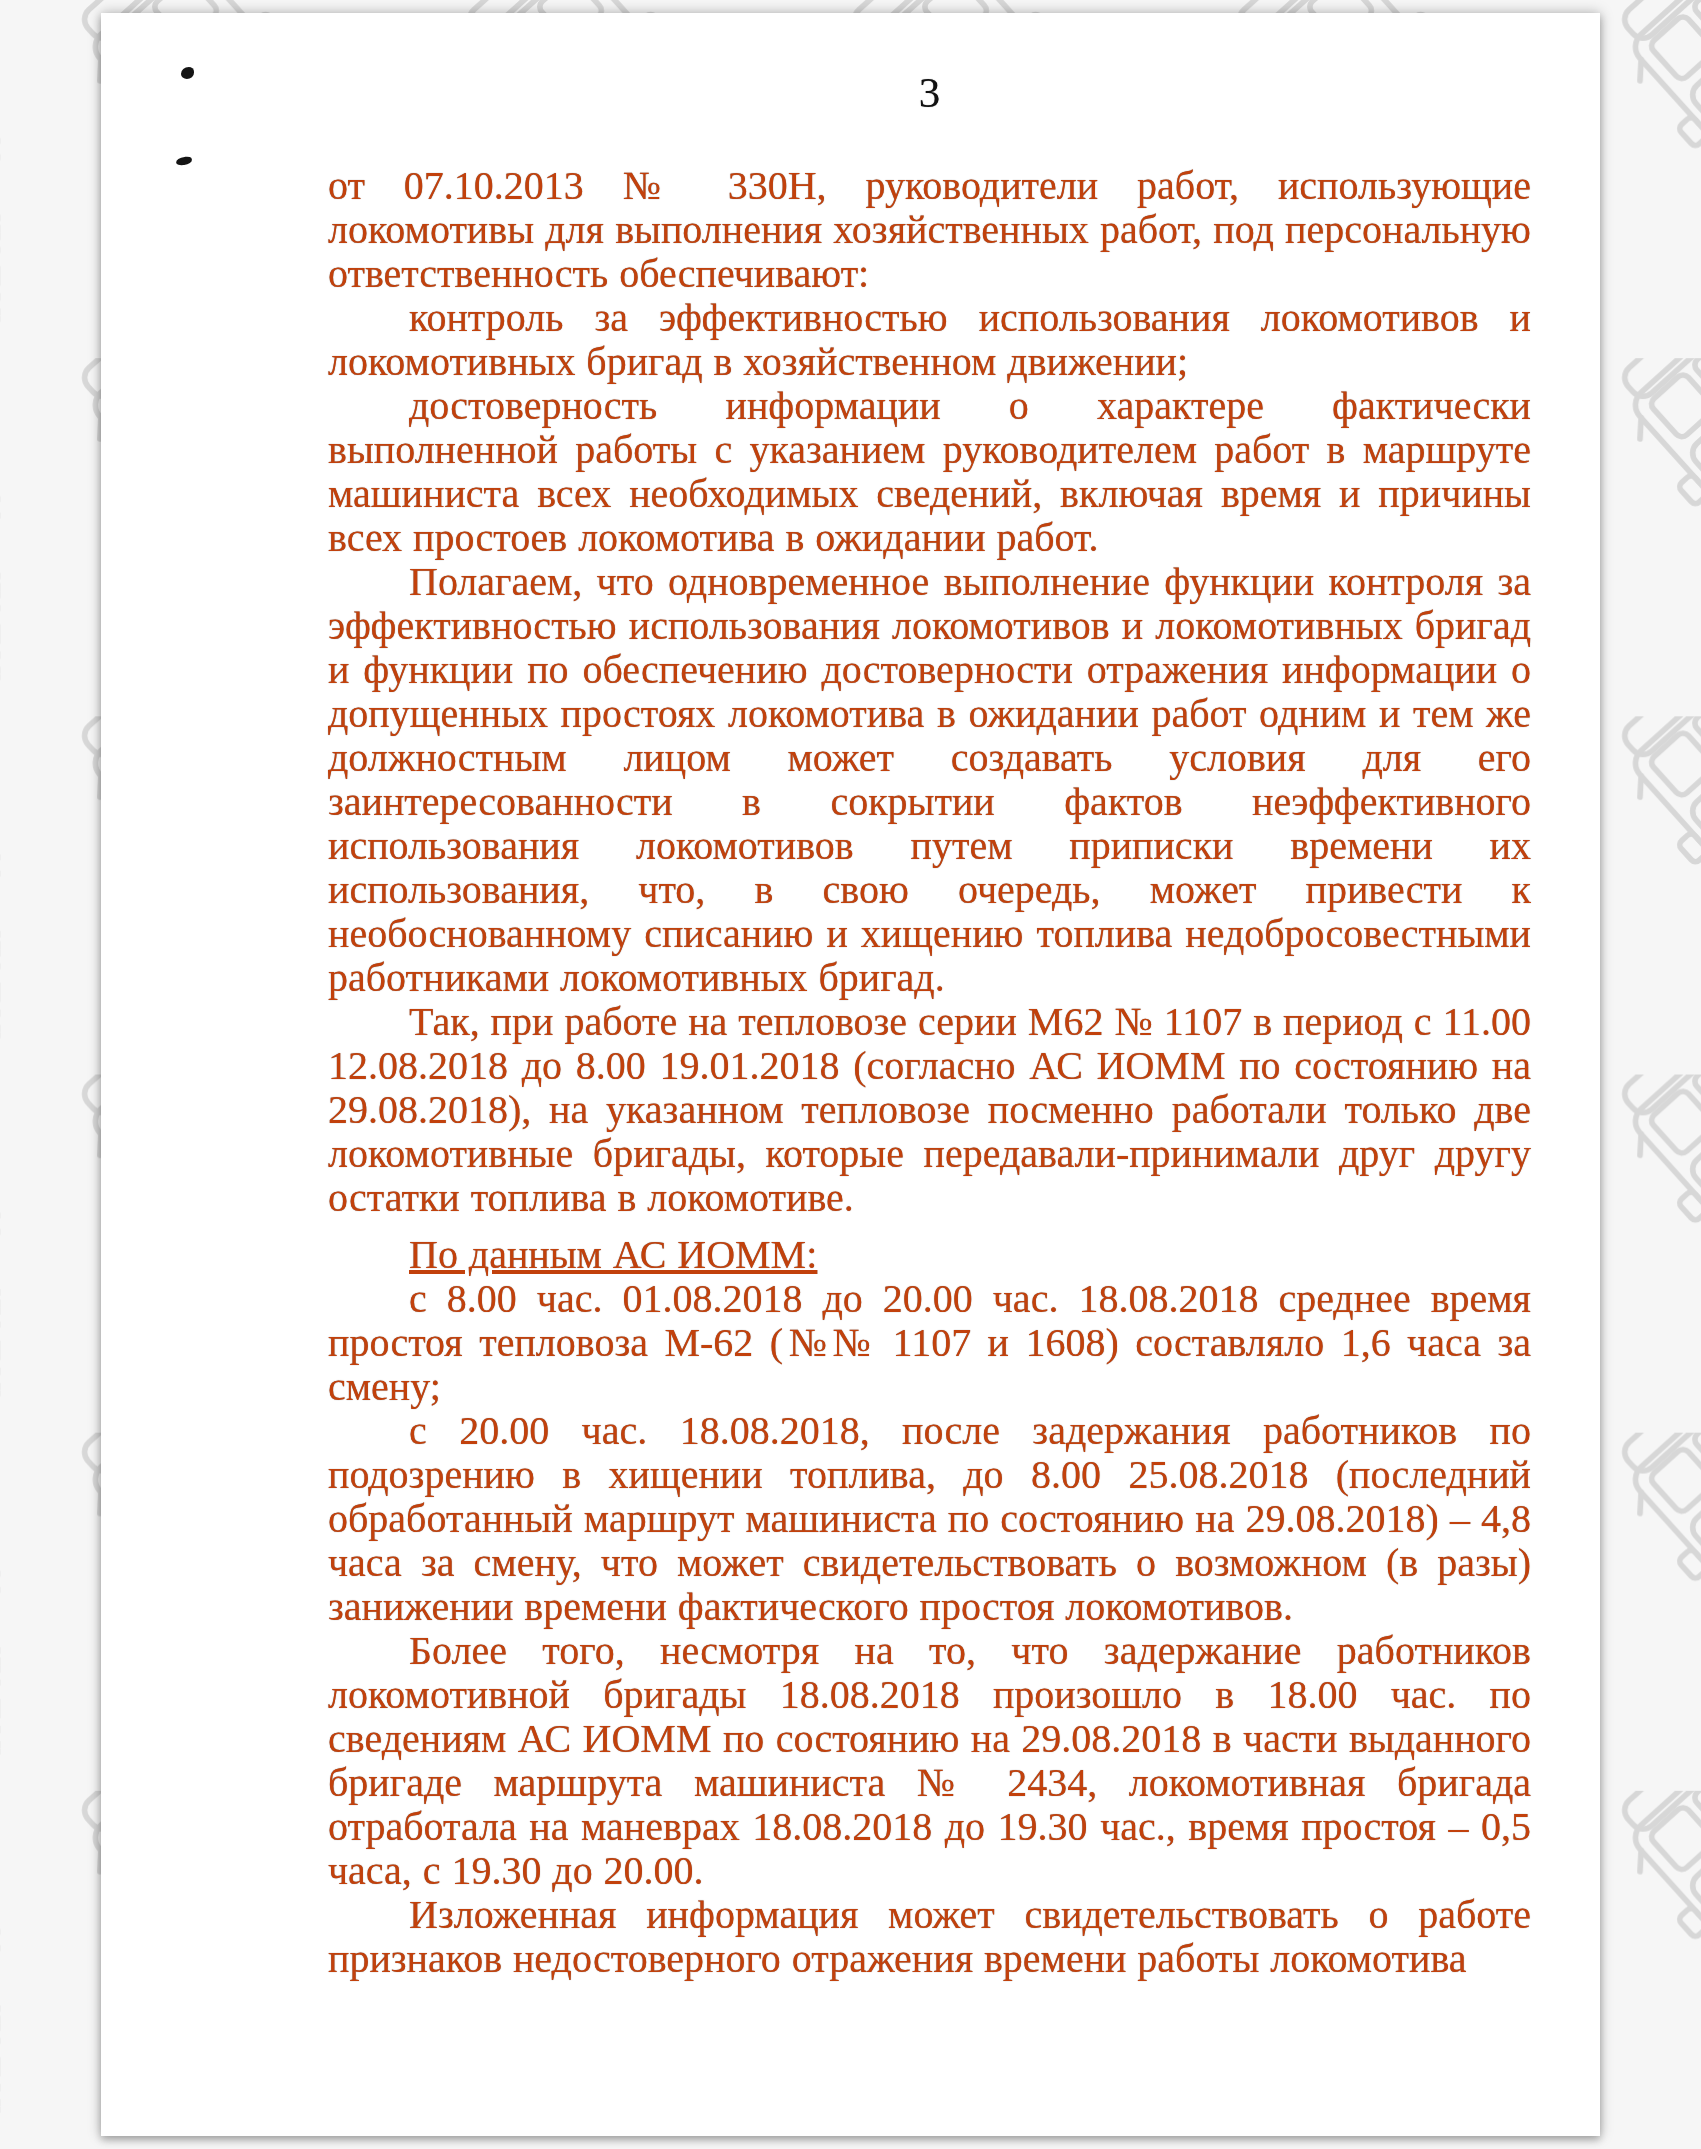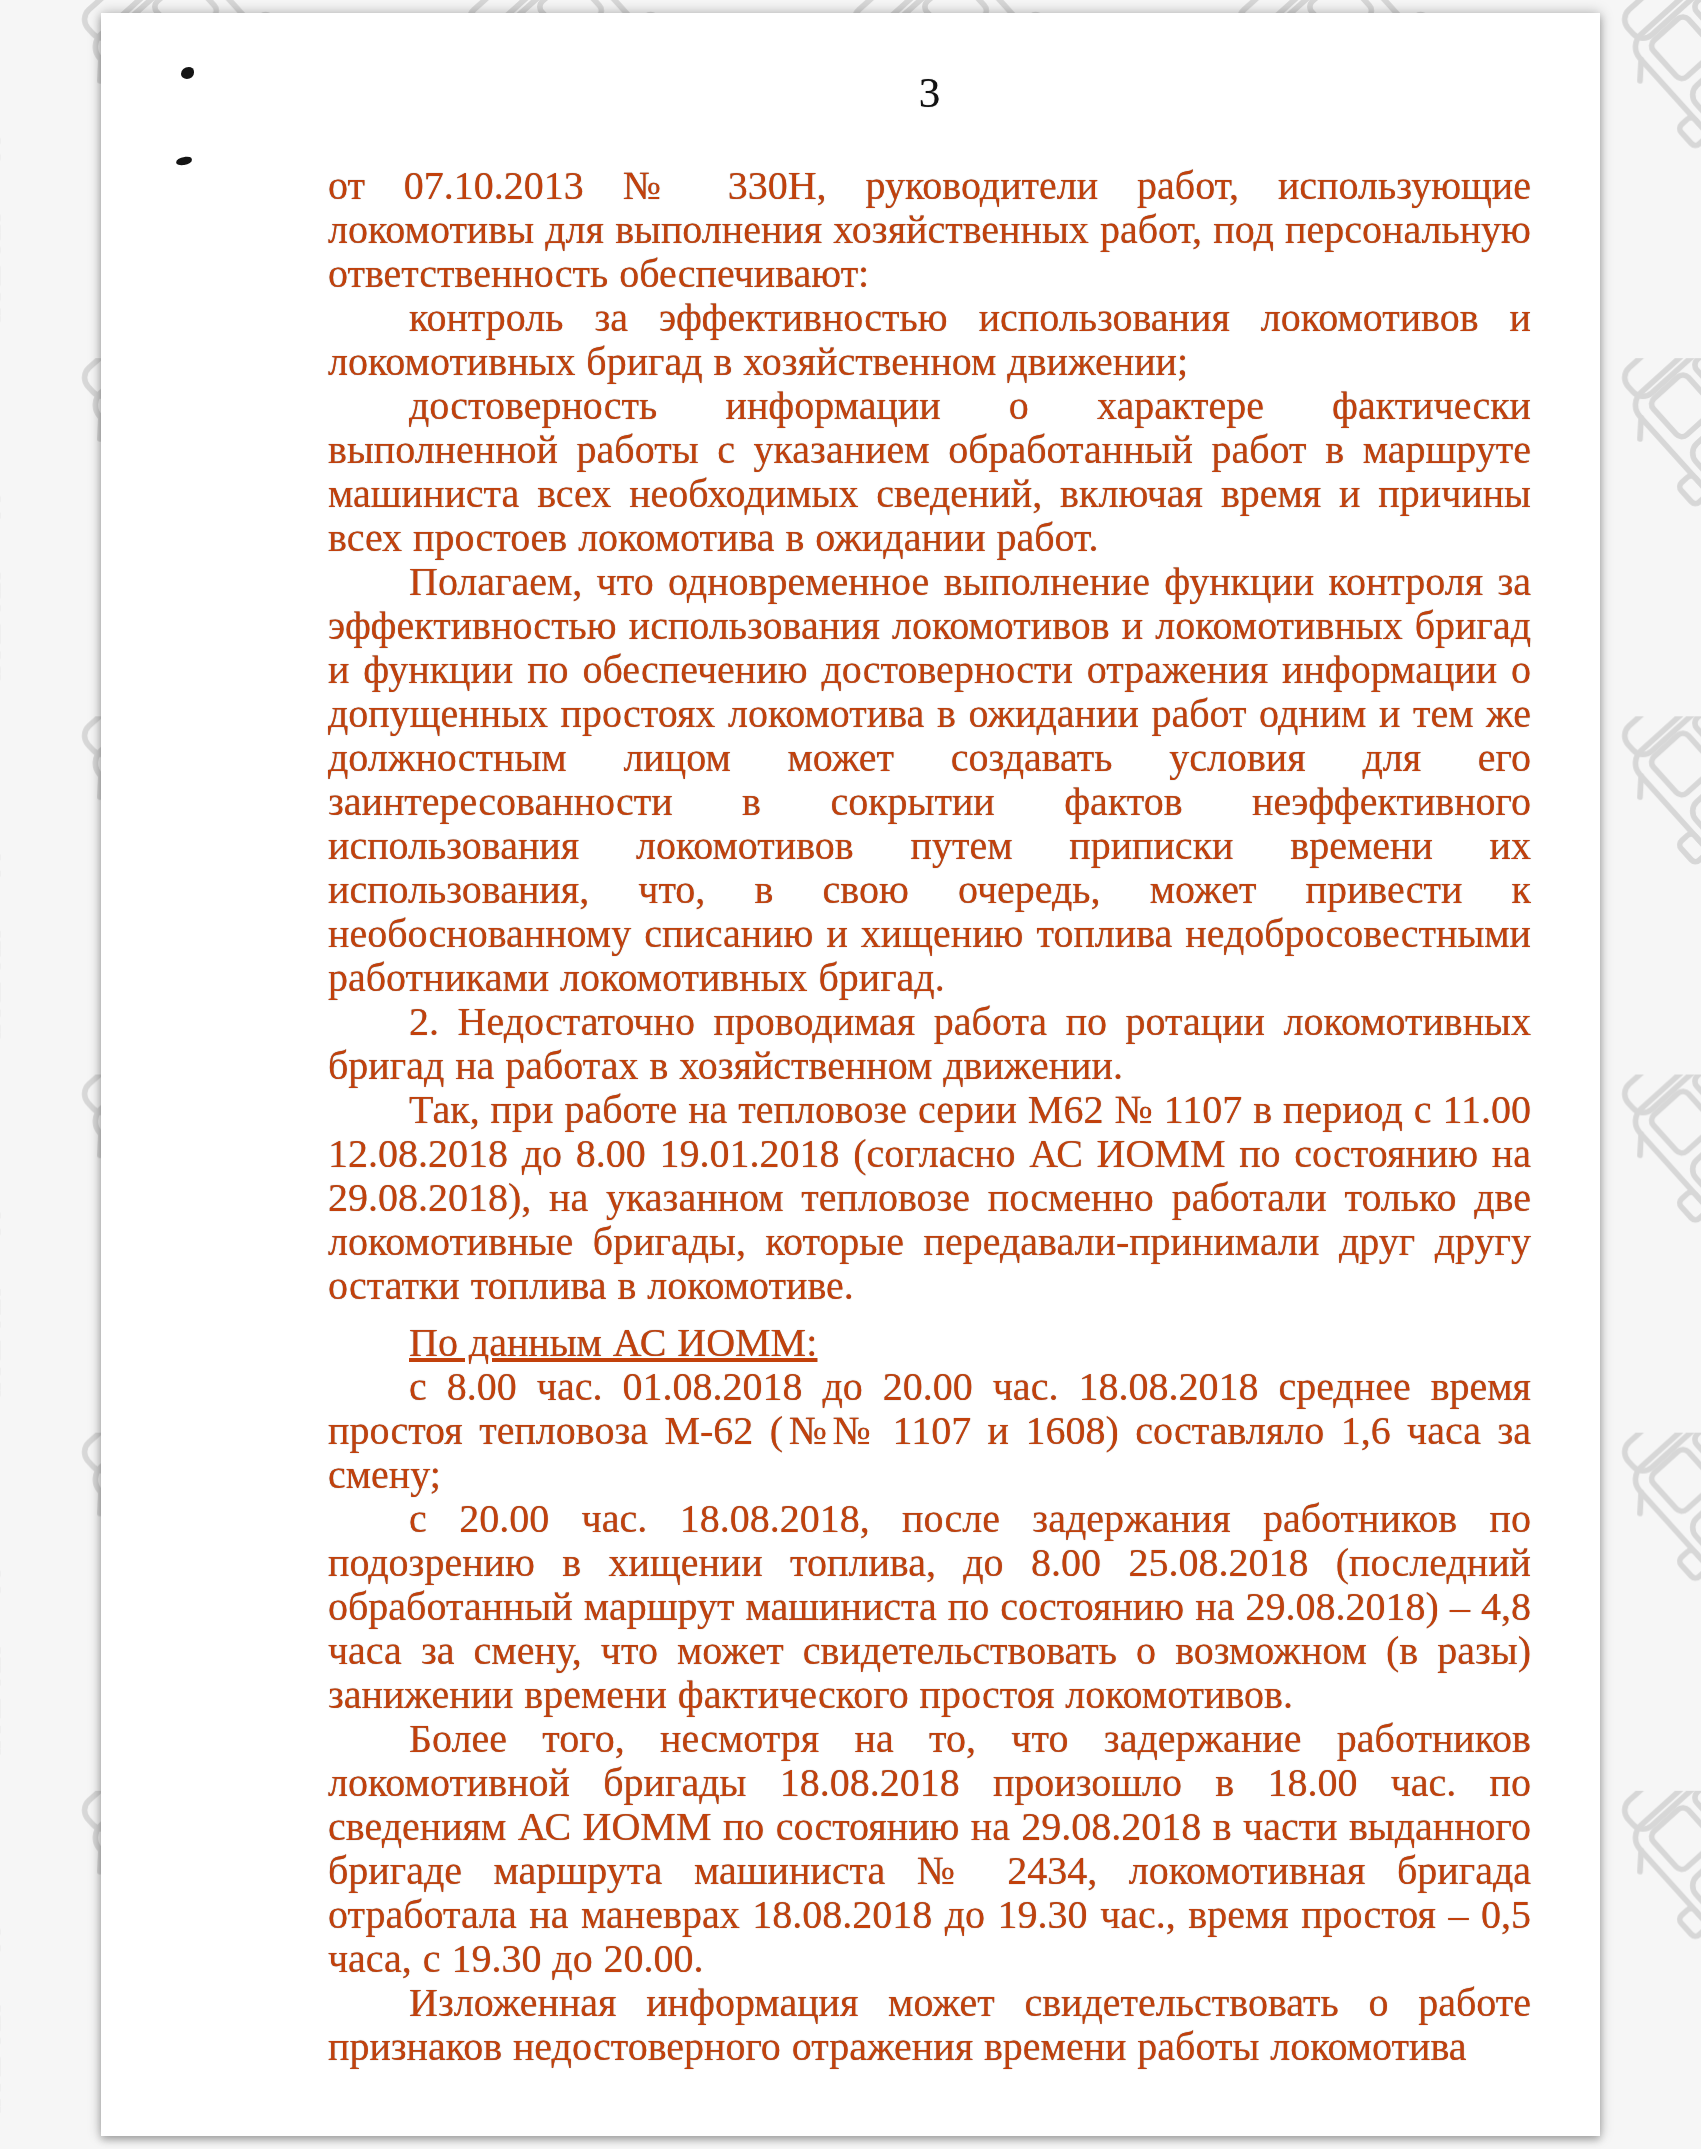--- a/index.html
+++ b/index.html
@@ -102,23 +102,22 @@
 
 <div class="sheet">
   <div class="speck s1"></div>
   <div class="speck s2"></div>
 
   <div class="pagenum">3</div>
 
   <div class="doc-text">
     <p class="para no-indent">от 07.10.2013 № 330Н, руководители работ, использующие локомотивы для выполнения хозяйственных работ, под персональную ответственность обеспечивают:</p>
     <p class="para">контроль за эффективностью использования локомотивов и локомотивных бригад в хозяйственном движении;</p>
-    <p class="para">достоверность информации о характере фактически выполненной работы с указанием обработанный работ в маршруте машиниста всех необходимых сведений, включая время и причины всех простоев локомотива в ожидании работ.</p>
+    <p class="para">достоверность информации о характере фактически выполненной работы с указанием руководителем работ в маршруте машиниста всех необходимых сведений, включая время и причины всех простоев локомотива в ожидании работ.</p>
     <p class="para">Полагаем, что одновременное выполнение функции контроля за эффективностью использования локомотивов и локомотивных бригад и функции по обеспечению достоверности отражения информации о допущенных простоях локомотива в ожидании работ одним и тем же должностным лицом может создавать условия для его заинтересованности в сокрытии фактов неэффективного использования локомотивов путем приписки времени их использования, что, в свою очередь, может привести к необоснованному списанию и хищению топлива недобросовестными работниками локомотивных бригад.</p>
-    <p class="para">2. Недостаточно проводимая работа по ротации локомотивных бригад на работах в хозяйственном движении.</p>
     <p class="para">Так, при работе на тепловозе серии М62 № 1107 в период с 11.00 12.08.2018 до 8.00 19.01.2018 (согласно АС ИОММ по состоянию на 29.08.2018), на указанном тепловозе посменно работали только две локомотивные бригады, которые передавали-принимали друг другу остатки топлива в локомотиве.</p>
     <p class="para gap">По данным АС ИОММ:</p>
     <p class="para">с 8.00 час. 01.08.2018 до 20.00 час. 18.08.2018 среднее время простоя тепловоза М-62 (№№ 1107 и 1608) составляло 1,6 часа за смену;</p>
     <p class="para">с 20.00 час. 18.08.2018, после задержания работников по подозрению в хищении топлива, до 8.00 25.08.2018 (последний обработанный маршрут машиниста по состоянию на 29.08.2018) – 4,8 часа за смену, что может свидетельствовать о возможном (в разы) занижении времени фактического простоя локомотивов.</p>
     <p class="para">Более того, несмотря на то, что задержание работников локомотивной бригады 18.08.2018 произошло в 18.00 час. по сведениям АС ИОММ по состоянию на 29.08.2018 в части выданного бригаде маршрута машиниста № 2434, локомотивная бригада отработала на маневрах 18.08.2018 до 19.30 час., время простоя – 0,5 часа, с 19.30 до 20.00.</p>
     <p class="para">Изложенная информация может свидетельствовать о работе признаков недостоверного отражения времени работы локомотива</p>
   </div>
 </div>
 
 

